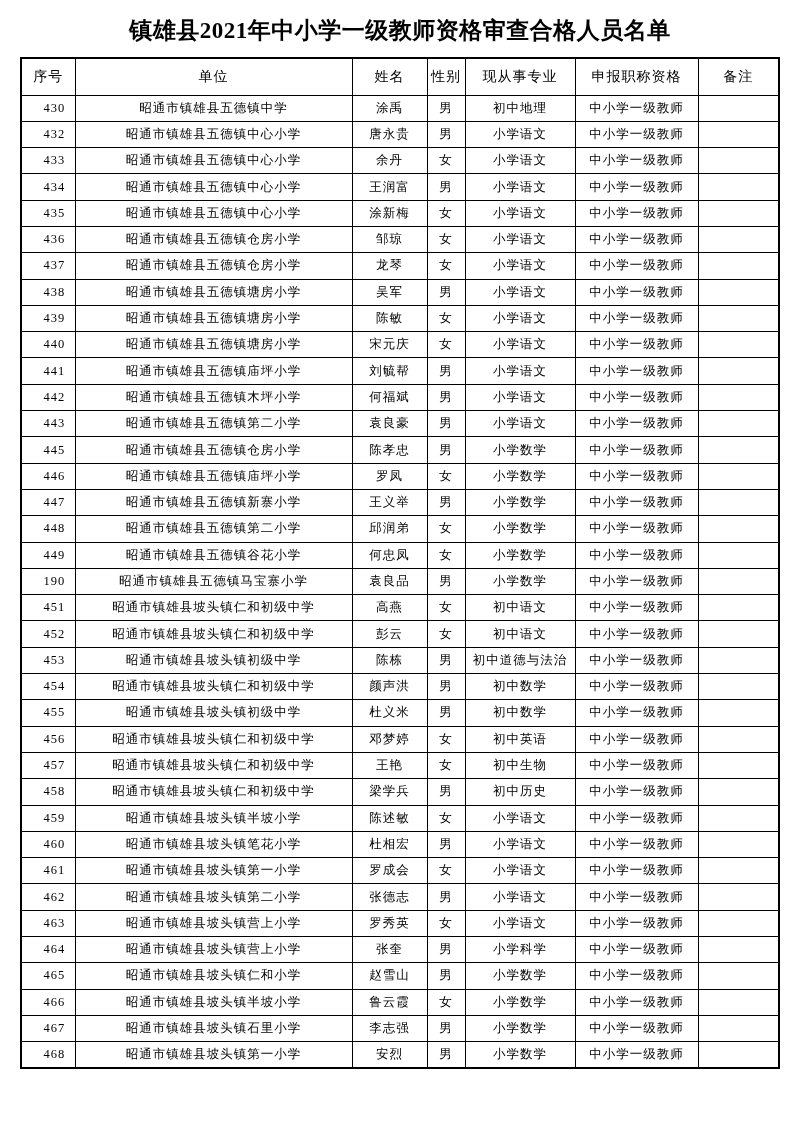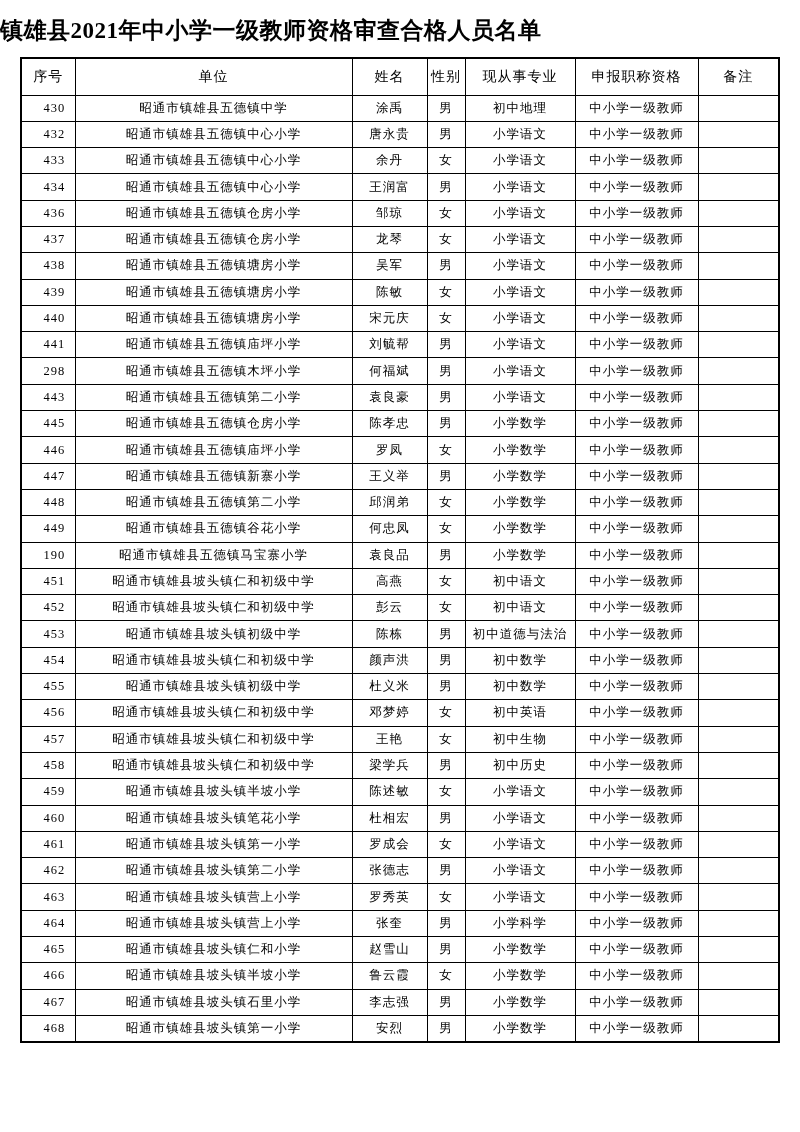--- a/index.html
+++ b/index.html
@@ -9,21 +9,21 @@
     color: #000000;
   }
   .page {
     position: relative;
     width: 800px;
     height: 1132px;
     background: #ffffff;
     overflow: hidden;
   }
   .title {
-    text-align: left;
+    text-align: center;
     font-size: 23px;
     font-weight: 700;
     padding-top: 15px;
     letter-spacing: 0.5px;
     font-family: "Liberation Serif", "DejaVu Serif", serif;
   }
   table.roster {
     margin: 11px auto 0 auto;
     border-collapse: collapse;
     table-layout: fixed;
@@ -108,20 +108,29 @@
         <tr>
           <td class="cell-index">434</td>
           <td class="cell-unit">昭通市镇雄县五德镇中心小学</td>
           <td class="cell-name">王润富</td>
           <td class="cell-gender">男</td>
           <td class="cell-subject">小学语文</td>
           <td class="cell-qualification">中小学一级教师</td>
           <td class="cell-remark"></td>
         </tr>
         <tr>
+          <td class="cell-index">435</td>
+          <td class="cell-unit">昭通市镇雄县五德镇中心小学</td>
+          <td class="cell-name">涂新梅</td>
+          <td class="cell-gender">女</td>
+          <td class="cell-subject">小学语文</td>
+          <td class="cell-qualification">中小学一级教师</td>
+          <td class="cell-remark"></td>
+        </tr>
+        <tr>
           <td class="cell-index">436</td>
           <td class="cell-unit">昭通市镇雄县五德镇仓房小学</td>
           <td class="cell-name">邹琼</td>
           <td class="cell-gender">女</td>
           <td class="cell-subject">小学语文</td>
           <td class="cell-qualification">中小学一级教师</td>
           <td class="cell-remark"></td>
         </tr>
         <tr>
           <td class="cell-index">437</td>
@@ -162,21 +171,21 @@
         <tr>
           <td class="cell-index">441</td>
           <td class="cell-unit">昭通市镇雄县五德镇庙坪小学</td>
           <td class="cell-name">刘毓帮</td>
           <td class="cell-gender">男</td>
           <td class="cell-subject">小学语文</td>
           <td class="cell-qualification">中小学一级教师</td>
           <td class="cell-remark"></td>
         </tr>
         <tr>
-          <td class="cell-index">298</td>
+          <td class="cell-index">442</td>
           <td class="cell-unit">昭通市镇雄县五德镇木坪小学</td>
           <td class="cell-name">何福斌</td>
           <td class="cell-gender">男</td>
           <td class="cell-subject">小学语文</td>
           <td class="cell-qualification">中小学一级教师</td>
           <td class="cell-remark"></td>
         </tr>
         <tr>
           <td class="cell-index">443</td>
           <td class="cell-unit">昭通市镇雄县五德镇第二小学</td>

